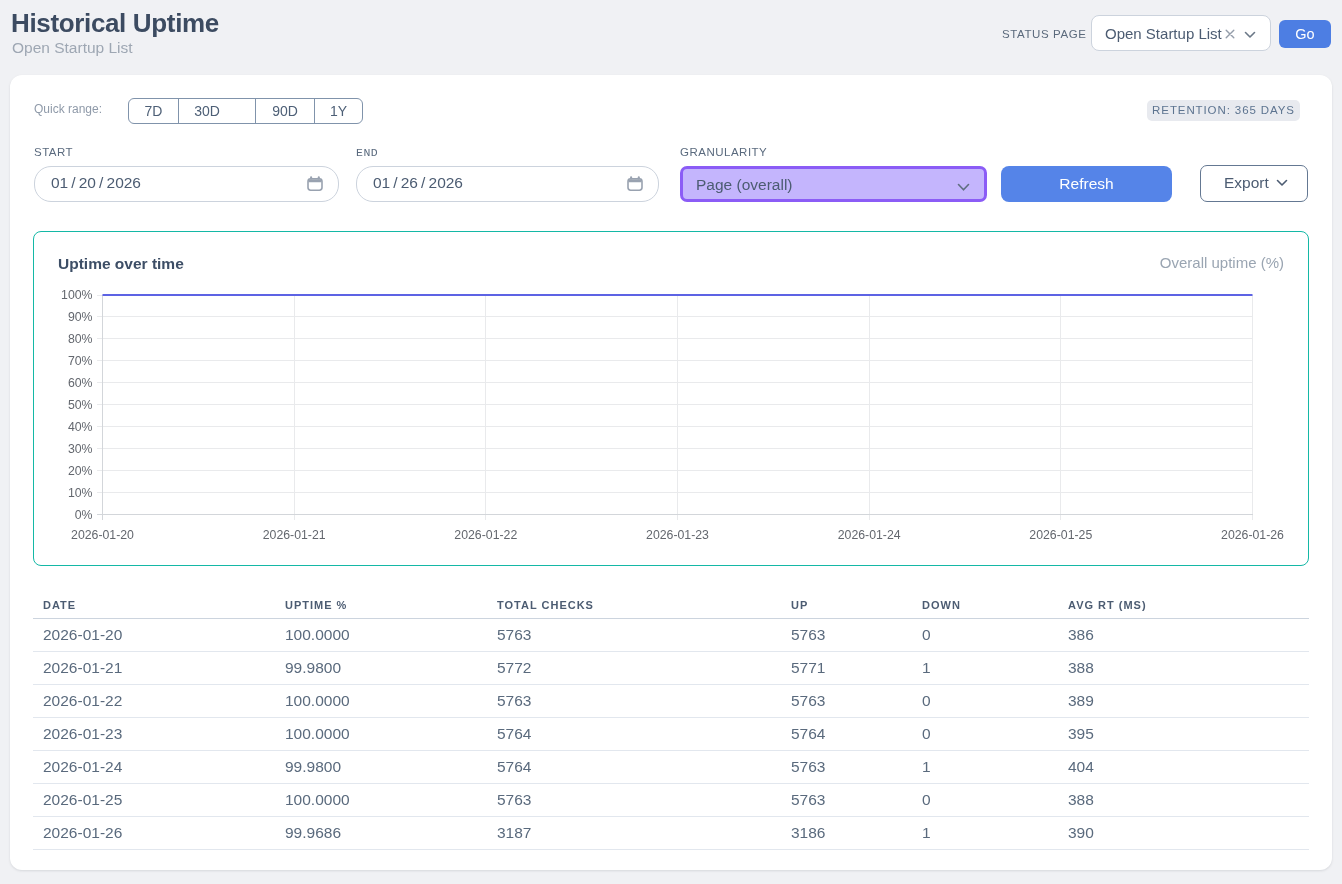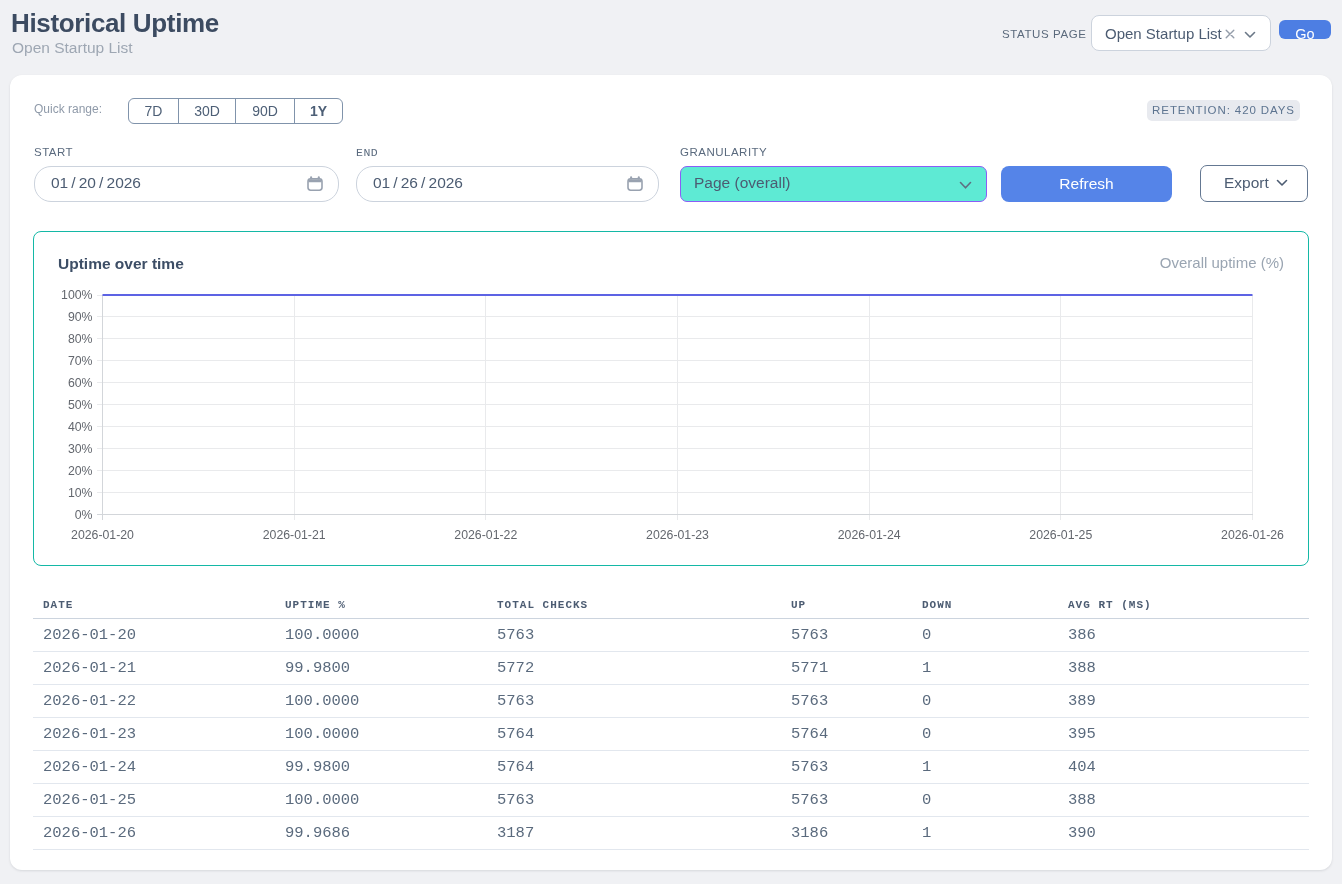--- a/index.html
+++ b/index.html
@@ -10,48 +10,48 @@
     font-family:"Liberation Sans", sans-serif;
     position:relative;
   }
   .h1 { position:absolute; left:11px; top:9px; font-size:26px; font-weight:700; color:#3c4b61; letter-spacing:-0.35px; line-height:1.15; }
   .sub { position:absolute; left:12px; top:39px; font-size:15.5px; color:#9ea7b3; }
   .sp-label { position:absolute; left:1002px; top:28px; font-size:11.5px; color:#5b6a7c; letter-spacing:0.6px; }
   .sp-select { position:absolute; left:1091px; top:15px; width:180px; height:36px; background:#fff; border:1px solid #ccd3dd; border-radius:8px; }
   .sp-select .txt { position:absolute; left:13px; top:9px; font-size:15px; color:#4c5c72; white-space:nowrap; }
   .sp-select .xicon { position:absolute; left:133px; top:13px; }
   .sp-select svg.chev { position:absolute; right:14px; top:15px; }
-  .go { position:absolute; left:1279px; top:20px; width:52px; height:19px; background:#4d7ee3; border-radius:6px; color:#fff; font-size:14.5px; text-align:center; line-height:28px; }
+  .go { position:absolute; left:1279px; top:20px; width:52px; height:28px; background:#4d7ee3; border-radius:6px; color:#fff; font-size:14.5px; text-align:center; line-height:28px; }
 
   .card { position:absolute; left:10px; top:75px; width:1322px; height:795px; background:#fff; border-radius:12px; box-shadow:0 1px 3px rgba(16,24,40,.08), 0 1px 2px rgba(16,24,40,.04); }
 
   .qr-label { position:absolute; left:34px; top:102px; font-size:12px; color:#8f9aa9; }
   .qr-group { position:absolute; left:128px; top:98px; height:26px; display:flex; border:1px solid #8093ab; border-radius:6px; overflow:hidden; background:#fff; }
   .qr-group .qb { font-size:14px; color:#4d5f76; line-height:24px; text-align:center; border-left:1px solid #8093ab; }
   .qr-group .qb:first-child { border-left:none; }
   .badge { position:absolute; left:1147px; top:100px; width:153px; height:21px; background:#e8eaef; border-radius:5px; font-size:11.5px; color:#5d7490; letter-spacing:0.9px; text-align:center; line-height:21px; }
 
   .flabel { position:absolute; font-size:11.5px; color:#5a6a7e; letter-spacing:0.5px; }
   .datebox { position:absolute; top:166px; width:305px; height:36px; border:1px solid #ccd3dd; border-radius:17px; background:#fff; }
   .datebox .txt { position:absolute; left:16px; top:7px; font-size:15.5px; color:#4c5c72; white-space:pre; }
   .datebox svg.cal { position:absolute; right:15px; top:9px; }
-  .gran { position:absolute; left:680px; top:166px; width:307px; height:36px; background:#5eead4; border:1px solid #8b5cf6; border-radius:7px; }
+  .gran { position:absolute; left:680px; top:166px; width:307px; height:36px; background:#c4b5fd; border:3px solid #8b5cf6; border-radius:7px; }
   .gran .txt { position:absolute; left:13px; top:7px; font-size:15.5px; color:#4c5c72; }
   .gran svg.chev { position:absolute; right:14px; top:14px; }
   .refresh { position:absolute; left:1001px; top:166px; width:171px; height:36px; background:#5584e8; border-radius:8px; color:#fff; font-size:15.5px; font-weight:500; text-align:center; line-height:36px; }
   .export { position:absolute; left:1200px; top:165px; width:108px; height:37px; background:#fff; border:1px solid #647892; border-radius:7px; font-size:15.5px; color:#4c5c72; }
   .export .txt { position:absolute; left:23px; top:8px; }
   .export svg.chev { position:absolute; right:19px; top:13px; }
 
   .chartcard { position:absolute; left:33px; top:231px; width:1276px; height:335px; border:1px solid #14b8a6; border-radius:8px; background:#fff; }
   .ct { position:absolute; left:24px; top:23px; font-size:15.5px; font-weight:700; color:#3d4e66; }
   .cl { position:absolute; right:24px; top:22px; font-size:15px; color:#9aa5b2; }
   .chartsvg { position:absolute; left:0; top:0; }
 
-  table.tbl { position:absolute; left:33px; top:592px; width:1276px; border-collapse:collapse; table-layout:fixed;font-family:Liberation Mono, monospace; }
+  table.tbl { position:absolute; left:33px; top:592px; width:1276px; border-collapse:collapse; table-layout:fixed; }
   table.tbl th { height:26px; font-size:11px; font-weight:700; color:#4c5c72; letter-spacing:1px; text-align:left; padding:0 0 0 10px; border-bottom:1px solid #ccd4de; vertical-align:middle; }
   table.tbl td { height:33px; font-size:15.5px; color:#5a6a7d; padding:0 0 0 10px; border-bottom:1px solid #e2e7ee; vertical-align:middle; }
 </style>
 </head>
 <body>
   <div class="h1">Historical Uptime</div>
   <div class="sub">Open Startup List</div>
   <div class="sp-label">STATUS PAGE</div>
   <div class="sp-select">
     <span class="txt">Open Startup List</span>
@@ -63,24 +63,24 @@
     </svg>
   </div>
   <div class="go">Go</div>
 
   <div class="card"></div>
 
   <div class="qr-label">Quick range:</div>
   <div class="qr-group">
     <div class="qb" style="width:49px;">7D</div>
     <div class="qb" style="width:57px;">30D</div>
-    <div class="qb" style="width:59px;">90D</div>
-    <div class="qb" style="width:48px;font-weight:bold;">1Y</div>
-  </div>
-  <div class="badge">RETENTION: 420 DAYS</div>
+    <div class="qb" style="width:59px;margin-left:20px;">90D</div>
+    <div class="qb" style="width:48px;">1Y</div>
+  </div>
+  <div class="badge">RETENTION: 365 DAYS</div>
 
   <div class="flabel" style="left:34px; top:146px;">START</div>
   <div class="datebox" style="left:34px;">
     <span class="txt">01 / 20 / 2026</span>
     <svg class="cal" width="16" height="15" viewBox="0 0 16 15">
       <rect x="1" y="2.8" width="14" height="11.4" rx="2.6" fill="none" stroke="#99a2b0" stroke-width="1.6"></rect>
       <path d="M1.4 6.3 v-0.9 a2.2 2.2 0 0 1 2.2 -2.2 h8.8 a2.2 2.2 0 0 1 2.2 2.2 v0.9 z" fill="#99a2b0"></path>
       <rect x="3.1" y="0.3" width="2" height="3.2" rx="0.9" fill="#99a2b0"></rect>
       <rect x="10.8" y="0.3" width="2" height="3.2" rx="0.9" fill="#99a2b0"></rect>
     </svg>

